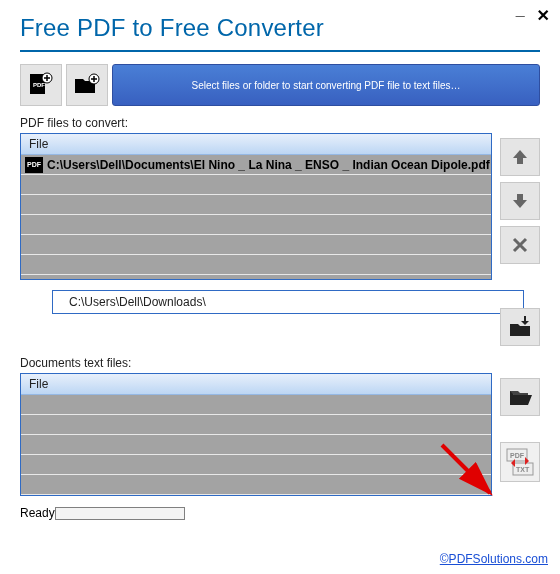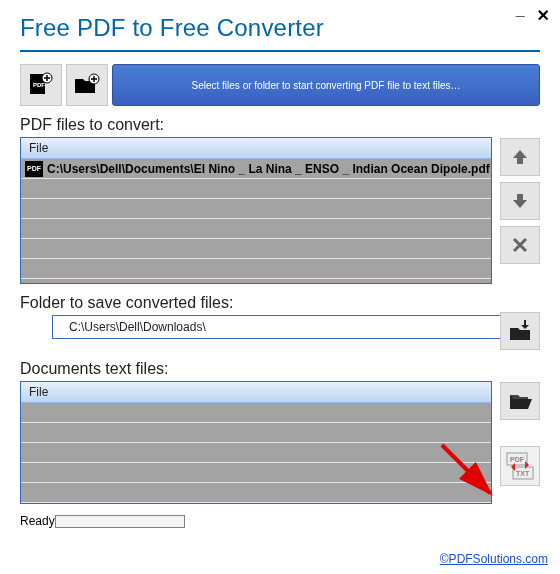--- a/index.html
+++ b/index.html
@@ -46,21 +46,21 @@
   background: linear-gradient(#4a7fd6, #3860c0);
   border: 1px solid #2e4ea0;
   border-radius: 3px;
   color: #fff;
   font-size: 10px;
   display: flex; align-items: center; justify-content: center;
   cursor: pointer;
 }
 
 .section { margin-bottom: 10px; }
-.section-label { font-size: 16px; color: #222; margin-bottom: 3px; }
+.section-label { font-size: 12px; color: #222; margin-bottom: 3px; }
 
 .listview {
   border: 1px solid #2f6ac4;
   background: #a3a3a3;
 }
 .listview .header {
   background: linear-gradient(#e8f0fb, #bcd6f4);
   border-bottom: 1px solid #95b8e4;
   padding: 3px 8px;
   font-size: 12px;
@@ -213,21 +213,20 @@
       <div class="side-btn">
         <svg width="18" height="18" viewBox="0 0 18 18">
             <path d="M3 3 L15 15 M15 3 L3 15" stroke="#666" stroke-width="3" fill="none"></path>
           </svg>
       </div>
     </div>
   </div>
 
   <div class="section row-layout">
     <div class="main-col">
-      <div class="section-label">Folder to save converted files:</div>
       <input class="path-input" type="text" readonly="" value="C:\Users\Dell\Downloads\" style="">
     </div>
     <div class="side-controls">
       <div style="height:12px"></div>
       <div class="side-btn">
         <svg width="24" height="22" viewBox="0 0 24 22">
           <path d="M2 8 L2 20 L22 20 L22 10 L12 10 L10 8 Z" fill="#222"></path>
           <path d="M18 0 L18 5 L21 5 L17 9 L13 5 L16 5 L16 0 Z" fill="#222"></path>
         </svg>
       </div>

